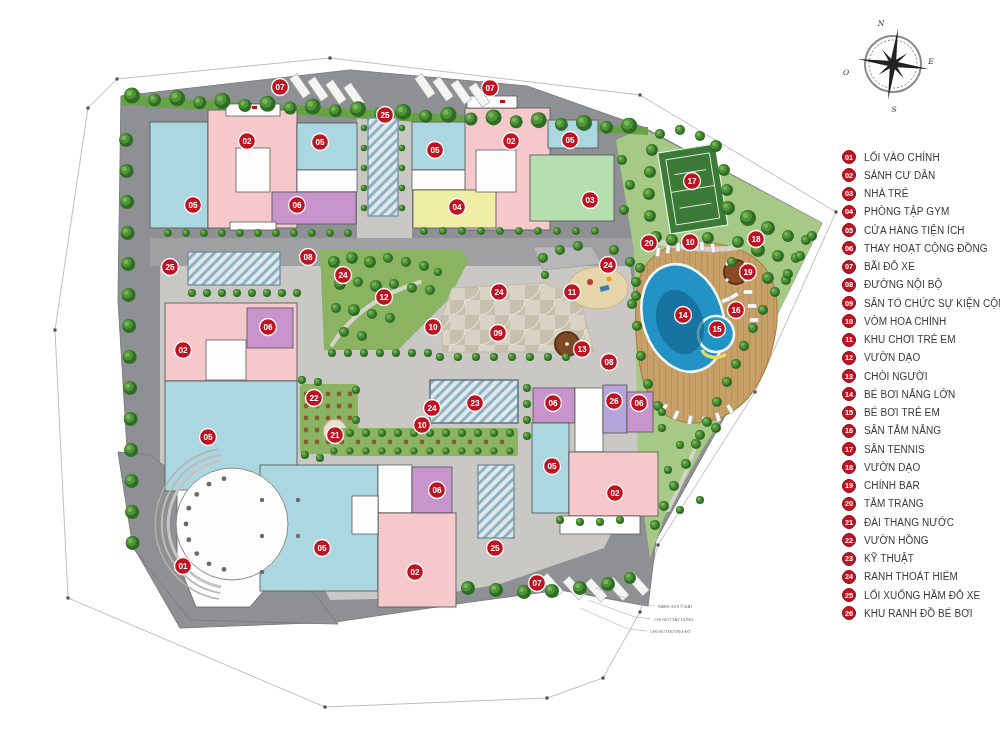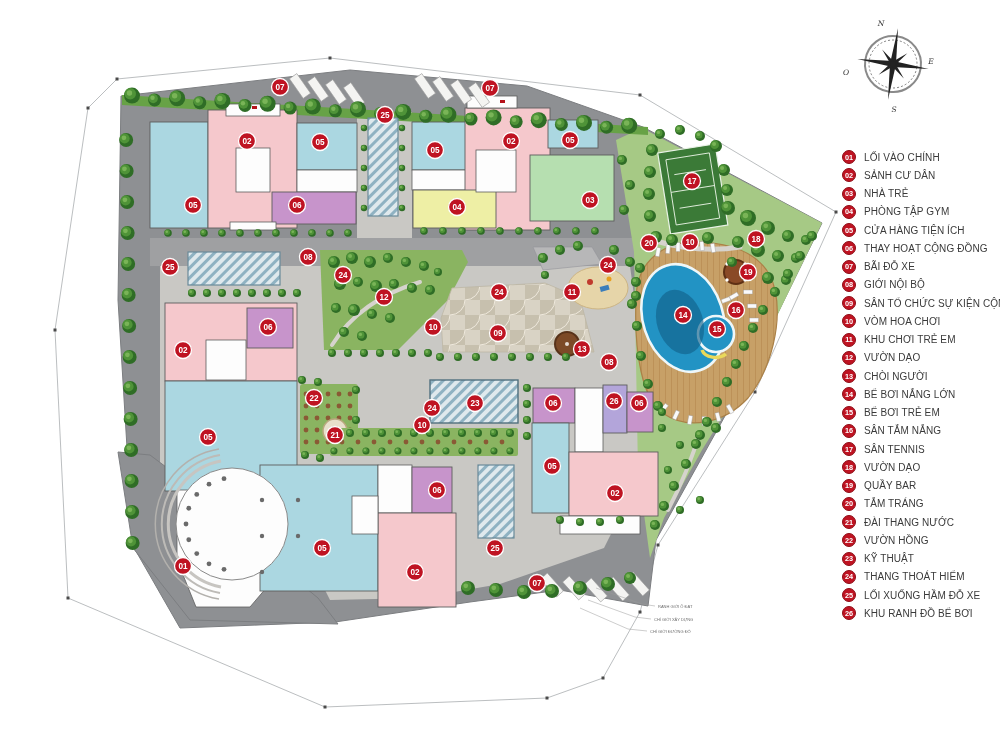--- a/index.html
+++ b/index.html
@@ -1696,29 +1696,29 @@
       <div class="lrow">
         <span class="lnum">06</span>
         <span class="llab">THAY HOẠT CỘNG ĐỒNG</span>
       </div>
       <div class="lrow">
         <span class="lnum">07</span>
         <span class="llab">BÃI ĐỖ XE</span>
       </div>
       <div class="lrow">
         <span class="lnum">08</span>
-        <span class="llab">GIỚI NỘI BỘ</span>
+        <span class="llab">ĐƯỜNG NỘI BỘ</span>
       </div>
       <div class="lrow">
         <span class="lnum">09</span>
         <span class="llab">SÂN TỔ CHỨC SỰ KIỆN CỘNG ĐỒNG</span>
       </div>
       <div class="lrow">
         <span class="lnum">10</span>
-        <span class="llab">VÒM HOA CHƠI</span>
+        <span class="llab">VÒM HOA CHÍNH</span>
       </div>
       <div class="lrow">
         <span class="lnum">11</span>
         <span class="llab">KHU CHƠI TRẺ EM</span>
       </div>
       <div class="lrow">
         <span class="lnum">12</span>
         <span class="llab">VƯỜN DẠO</span>
       </div>
       <div class="lrow">
@@ -1740,41 +1740,41 @@
       <div class="lrow">
         <span class="lnum">17</span>
         <span class="llab">SÂN TENNIS</span>
       </div>
       <div class="lrow">
         <span class="lnum">18</span>
         <span class="llab">VƯỜN DẠO</span>
       </div>
       <div class="lrow">
         <span class="lnum">19</span>
-        <span class="llab">QUẦY BAR</span>
+        <span class="llab">CHÍNH BAR</span>
       </div>
       <div class="lrow">
         <span class="lnum">20</span>
         <span class="llab">TẮM TRÁNG</span>
       </div>
       <div class="lrow">
         <span class="lnum">21</span>
         <span class="llab">ĐÀI THANG NƯỚC</span>
       </div>
       <div class="lrow">
         <span class="lnum">22</span>
         <span class="llab">VƯỜN HỒNG</span>
       </div>
       <div class="lrow">
         <span class="lnum">23</span>
         <span class="llab">KỸ THUẬT</span>
       </div>
       <div class="lrow">
         <span class="lnum">24</span>
-        <span class="llab">THANG THOÁT HIỂM</span>
+        <span class="llab">RANH THOÁT HIỂM</span>
       </div>
       <div class="lrow">
         <span class="lnum">25</span>
         <span class="llab">LỐI XUỐNG HẦM ĐỖ XE</span>
       </div>
       <div class="lrow">
         <span class="lnum">26</span>
         <span class="llab">KHU RANH ĐỒ BỂ BƠI</span>
       </div>
     </div>

